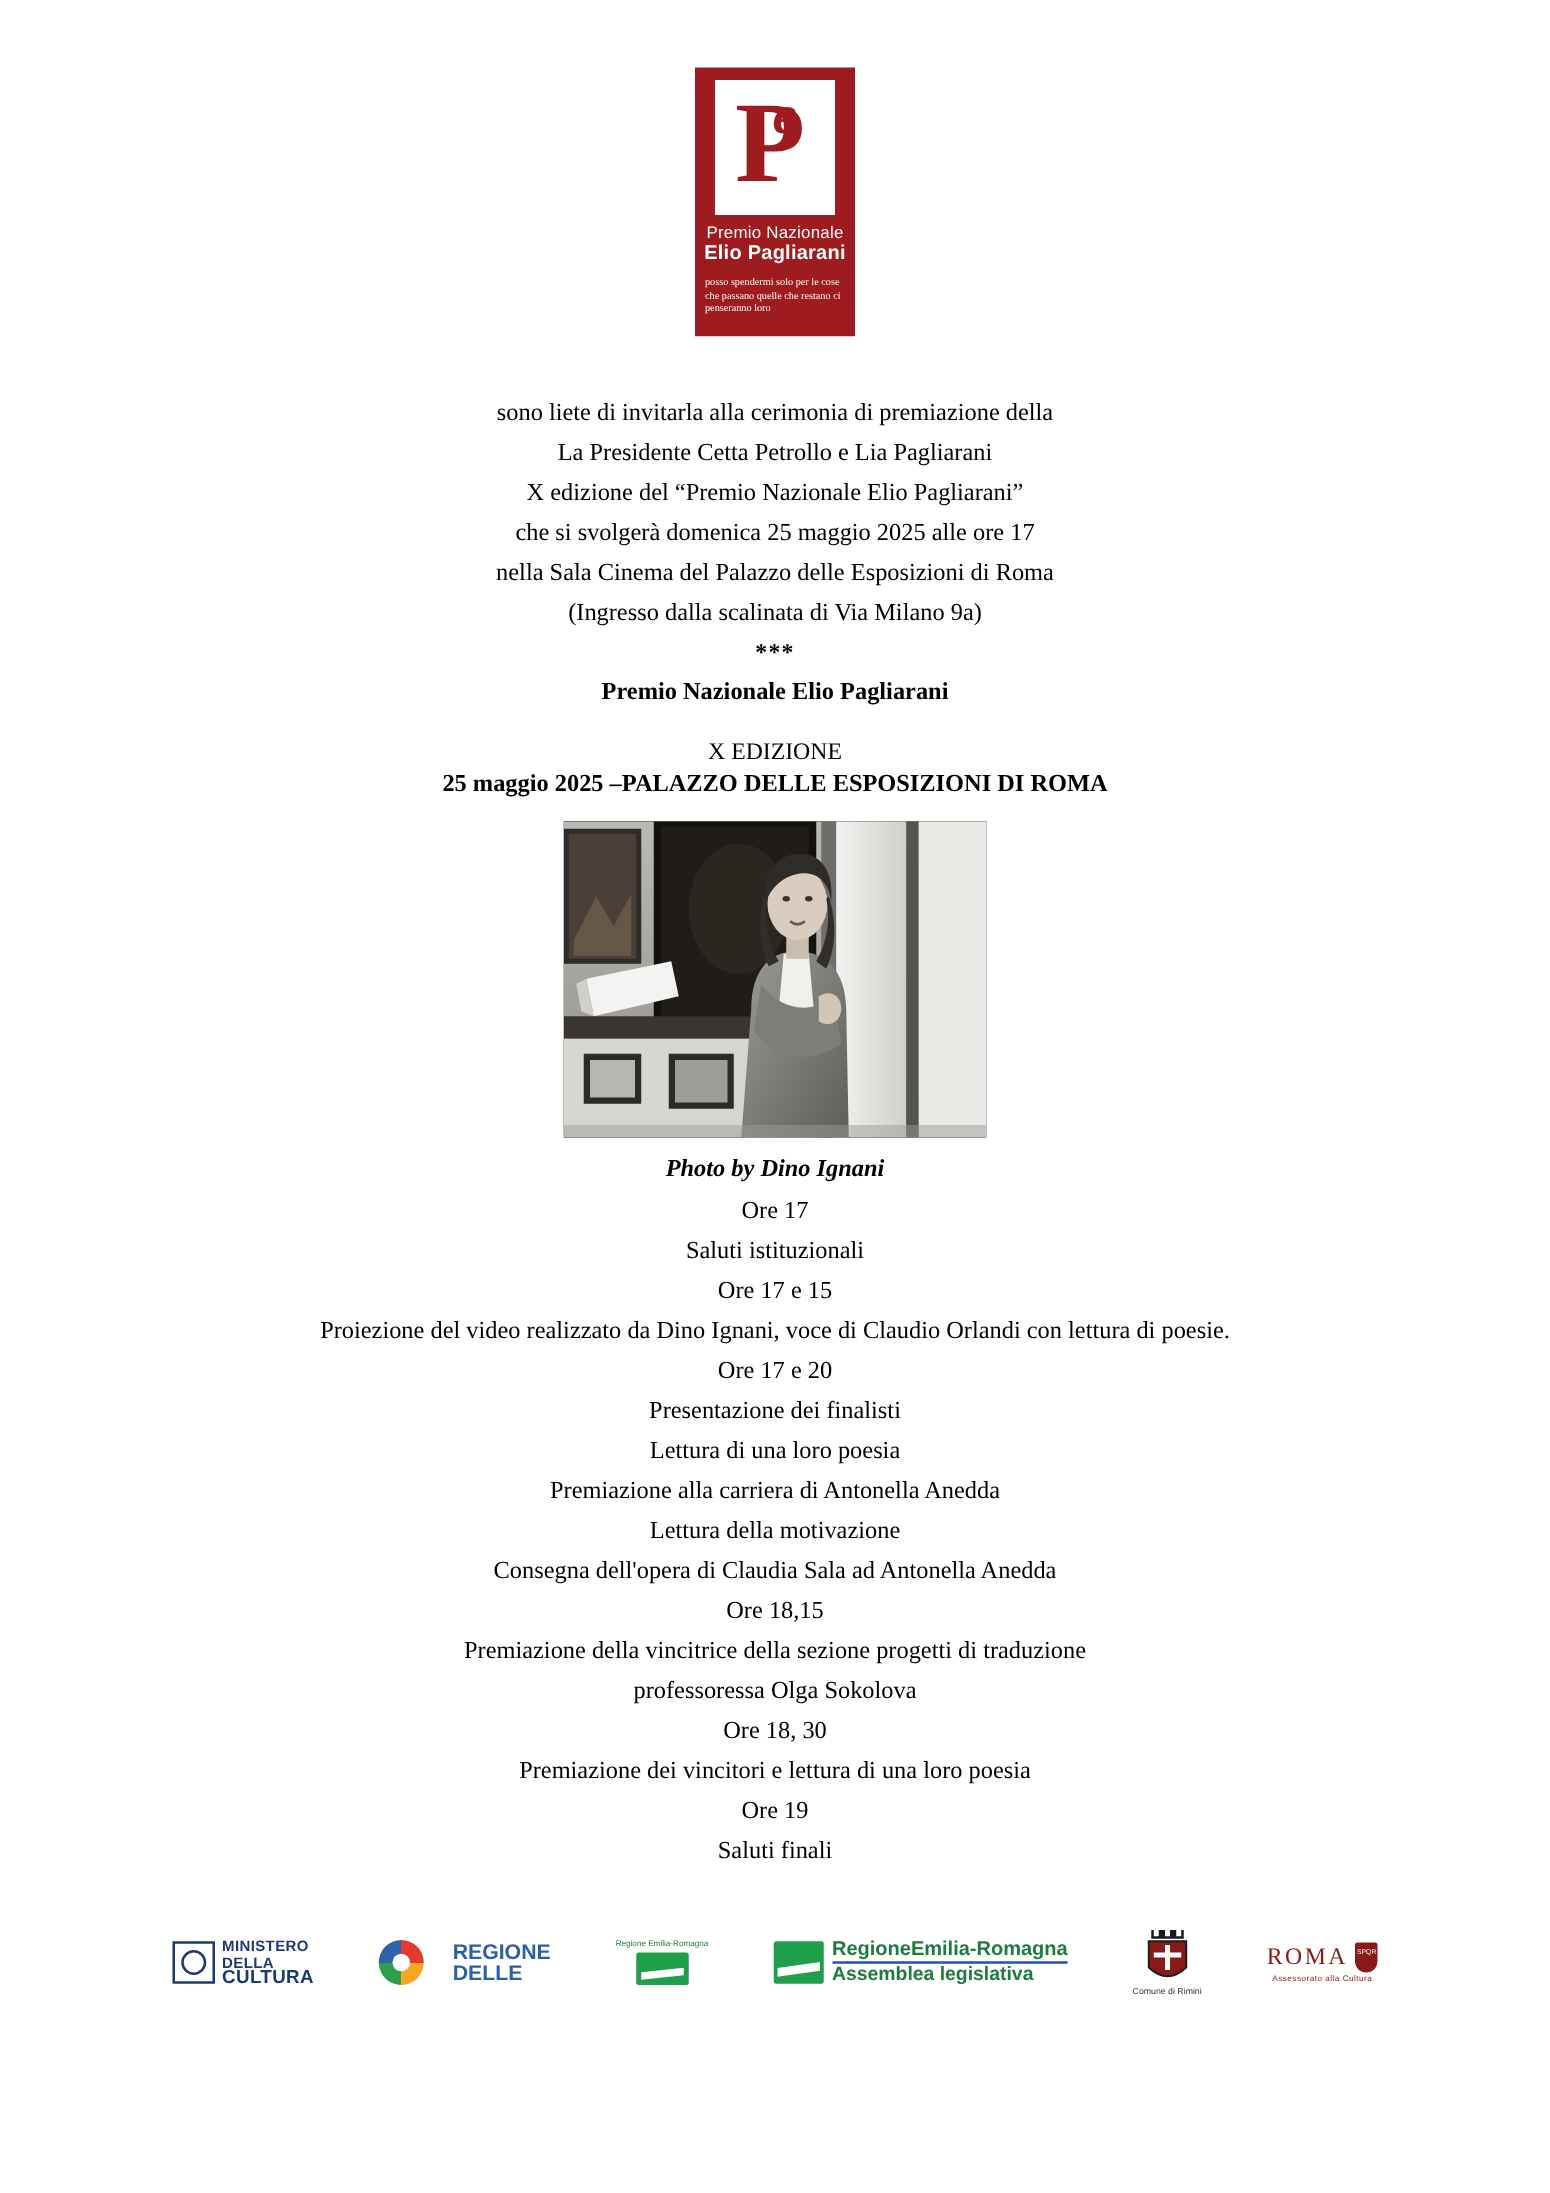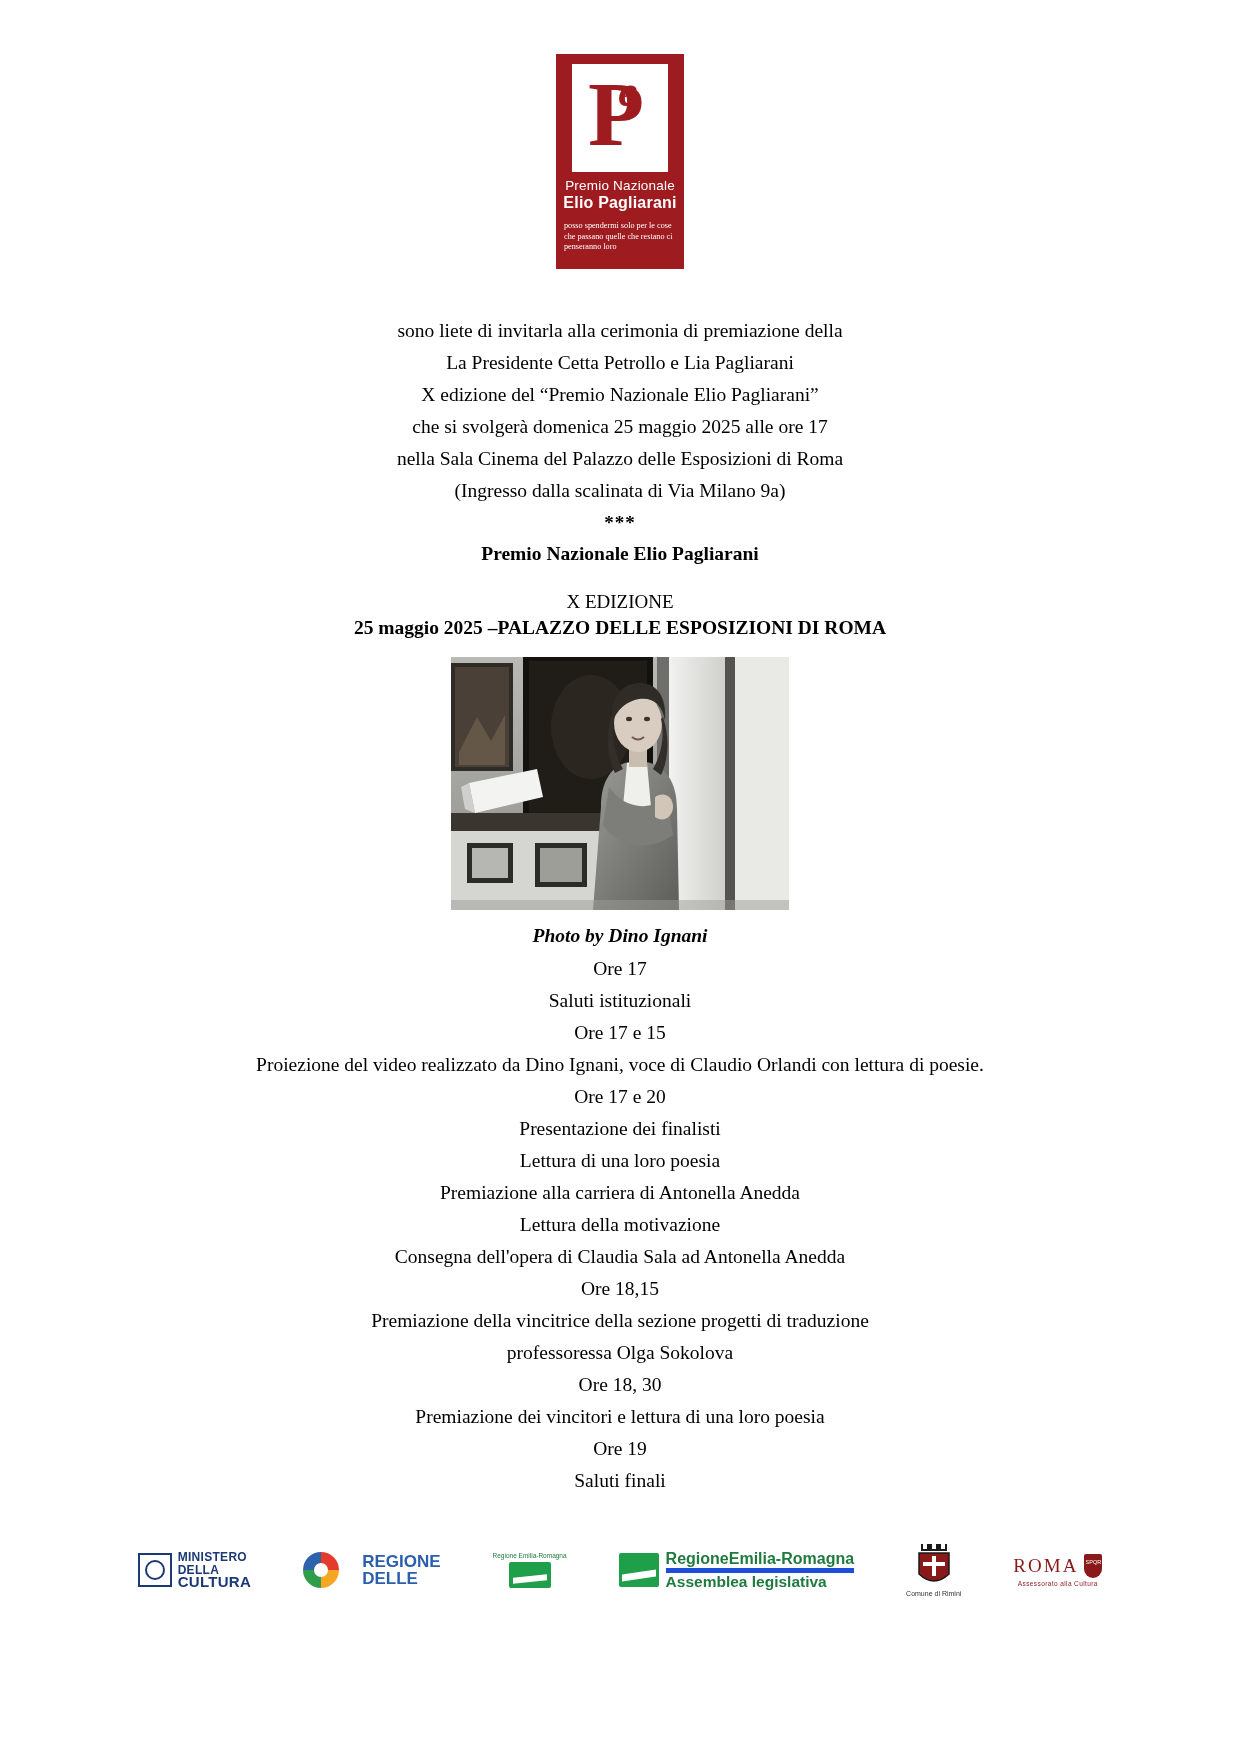--- a/index.html
+++ b/index.html
@@ -281,21 +281,21 @@
     width: 34px; height: 7px;
     background: #ffffff;
     transform: skewY(-8deg);
   }
   .emilia-assemblea .txt {
     text-align: left;
     font-family: "Liberation Sans", sans-serif;
     line-height: 18px;
   }
   .emilia-assemblea .t1 { font-size: 16px; font-weight: 700; color: #1f7a3d; }
-  .emilia-assemblea .t2 { font-size: 15.5px; font-weight: 700; color: #1f7a3d; border-top: 5px solid #1d4ed8; }
+  .emilia-assemblea .t2 { font-size: 15.5px; font-weight: 700; color: #1f7a3d; border-top: 2px solid #1d4ed8; }
 
   .rimini {
     display: flex;
     flex-direction: column;
     align-items: center;
   }
   .rimini-crest {
     width: 34px; height: 44px;
     position: relative;
   }

